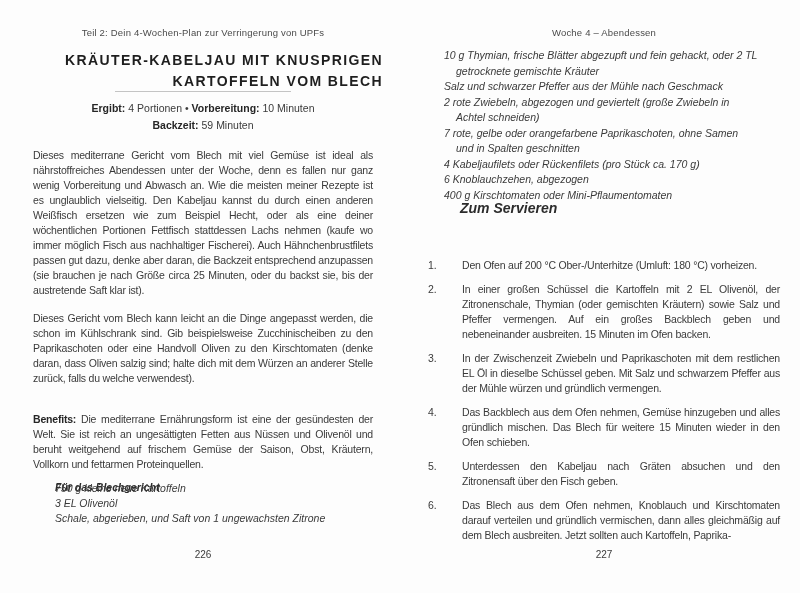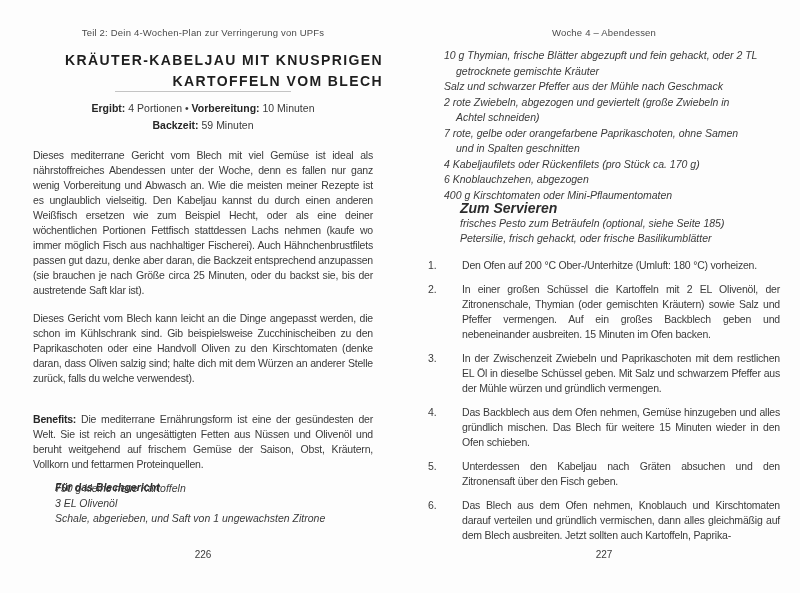--- a/index.html
+++ b/index.html
@@ -127,24 +127,20 @@
     <div class="hang">10 g Thymian, frische Blätter abgezupft und fein gehackt, oder 2 TL getrocknete gemischte Kräuter</div>
     <div class="hang">Salz und schwarzer Pfeffer aus der Mühle nach Geschmack</div>
     <div class="hang">2 rote Zwiebeln, abgezogen und geviertelt (große Zwiebeln in Achtel schneiden)</div>
     <div class="hang">7 rote, gelbe oder orangefarbene Paprikaschoten, ohne Samen und in Spalten geschnitten</div>
     <div class="hang">4 Kabeljaufilets oder Rückenfilets (pro Stück ca. 170 g)</div>
     <div class="hang">6 Knoblauchzehen, abgezogen</div>
     <div class="hang">400 g Kirschtomaten oder Mini-Pflaumentomaten</div>
   </div>
 
   <div class="rp-serve-head">Zum Servieren</div>
-  <div class="rp-serve">
-    <div class="hang">frisches Pesto zum Beträufeln (optional, siehe Seite 185)</div>
-    <div class="hang">Petersilie, frisch gehackt, oder frische Basilikumblätter</div>
-  </div>
 
   <div class="rp-steps">
     <div class="step">
       <div class="step-num">1.</div>
       <div class="step-text">Den Ofen auf 200 °C Ober-/Unterhitze (Umluft: 180 °C) vorheizen.</div>
     </div>
     <div class="step">
       <div class="step-num">2.</div>
       <div class="step-text">In einer großen Schüssel die Kartoffeln mit 2 EL Olivenöl, der Zitronenschale, Thymian (oder gemischten Kräutern) sowie Salz und Pfeffer vermengen. Auf ein großes Backblech geben und nebeneinander ausbreiten. 15 Minuten im Ofen backen.</div>
     </div>

